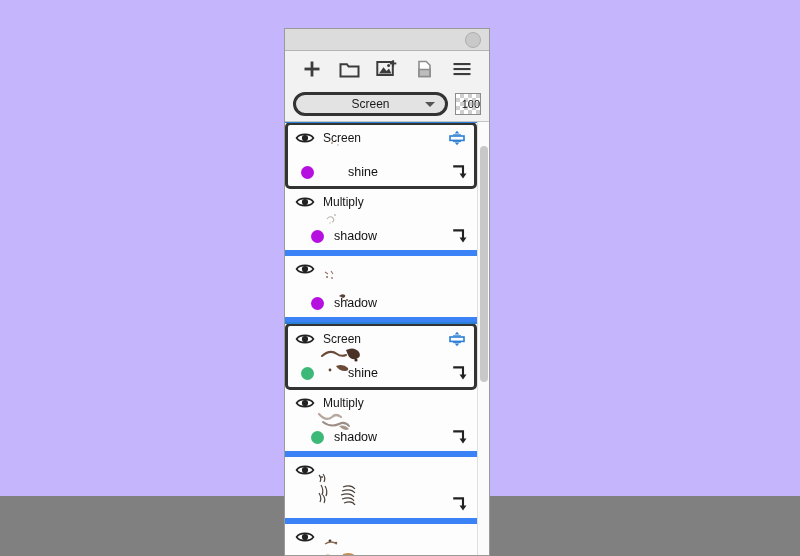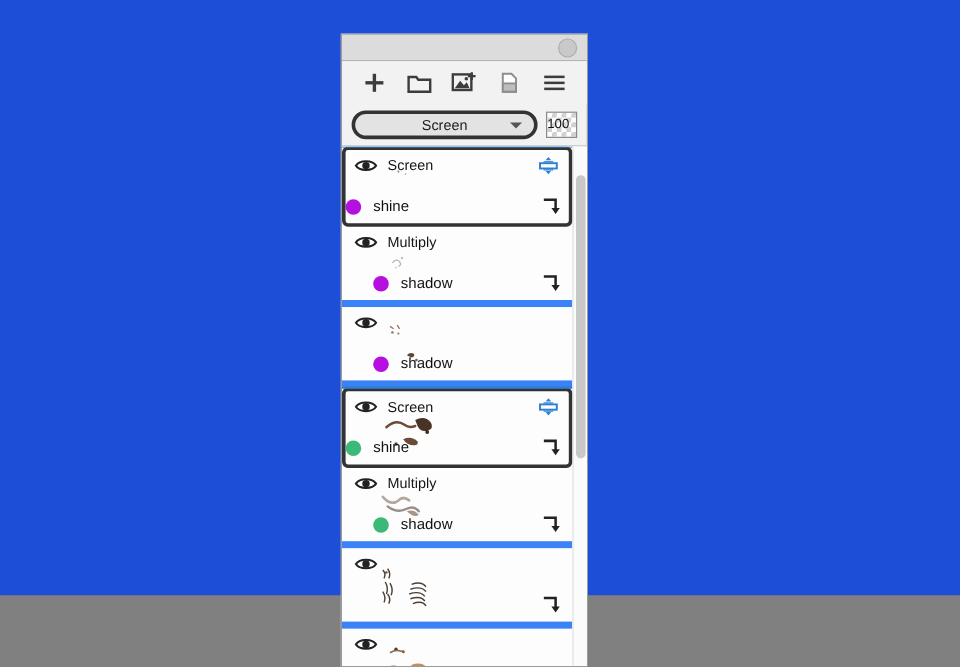--- a/index.html
+++ b/index.html
@@ -9,21 +9,21 @@
     height: 556px;
     overflow: hidden;
     background: #808080;
     font-family: "Liberation Sans", sans-serif;
   }
 
   #app {
     position: relative;
     width: 800px;
     height: 496px;
-    background: #1d4ed8;
+    background: #c4b5fd;
   }
 
   
   .panel {
     position: absolute;
     left: 284px;
     top: 28px;
     width: 206px;
     height: 528px;
     background: #f2f2f2;
@@ -112,21 +112,21 @@
     border-right: 5px solid transparent;
     border-top: 5px solid #555;
   }
   .opacity-box {
     width: 26px;
     height: 22px;
     border: 1px solid #8b8b8b;
     box-sizing: border-box;
     display: flex;
     align-items: center;
-    justify-content: flex-start;
+    justify-content: flex-end;
     background-color: #ffffff;
     background-image:
       linear-gradient(45deg, #cfcfcf 25%, transparent 25%, transparent 75%, #cfcfcf 75%),
       linear-gradient(45deg, #cfcfcf 25%, transparent 25%, transparent 75%, #cfcfcf 75%);
     background-size: 8px 8px;
     background-position: 0 0, 4px 4px;
     cursor: text;
   }
   .opacity-val {
     font-size: 11px;
@@ -210,21 +210,21 @@
 
   .layer-bottom {
     position: absolute;
     left: 0; right: 0; bottom: 0;
     height: 28px;
     display: flex;
     align-items: center;
     padding-left: 26px;
     box-sizing: border-box;
   }
-  .layer.selected .layer-bottom { padding-left: 0; }
+  .layer.selected .layer-bottom { padding-left: 13px; gap: 24px; }
 
   .colordot {
     width: 13px;
     height: 13px;
     border-radius: 50%;
     flex: 0 0 auto;
     cursor: pointer;
   }
   .layer-name {
     font-size: 12.5px;

